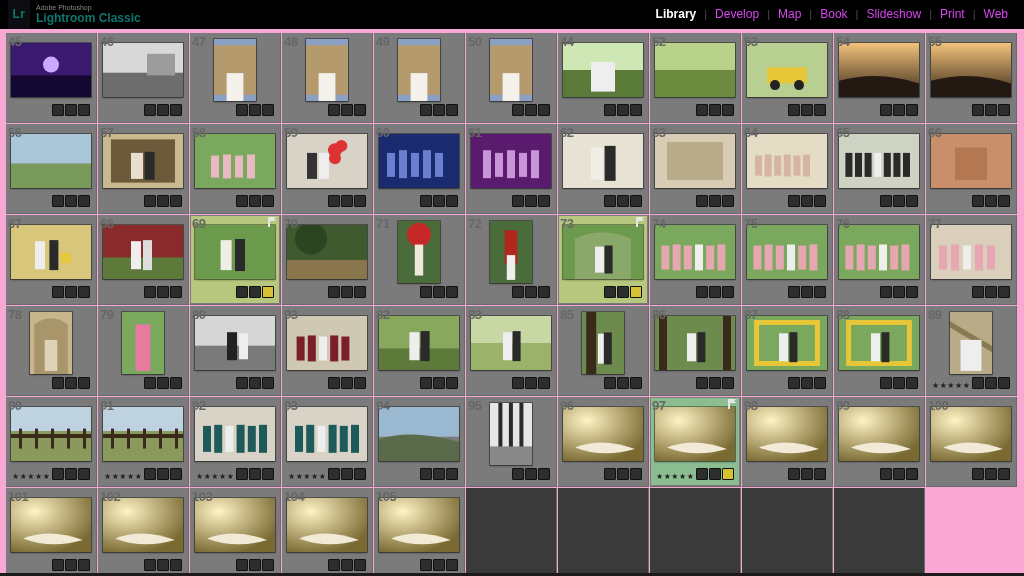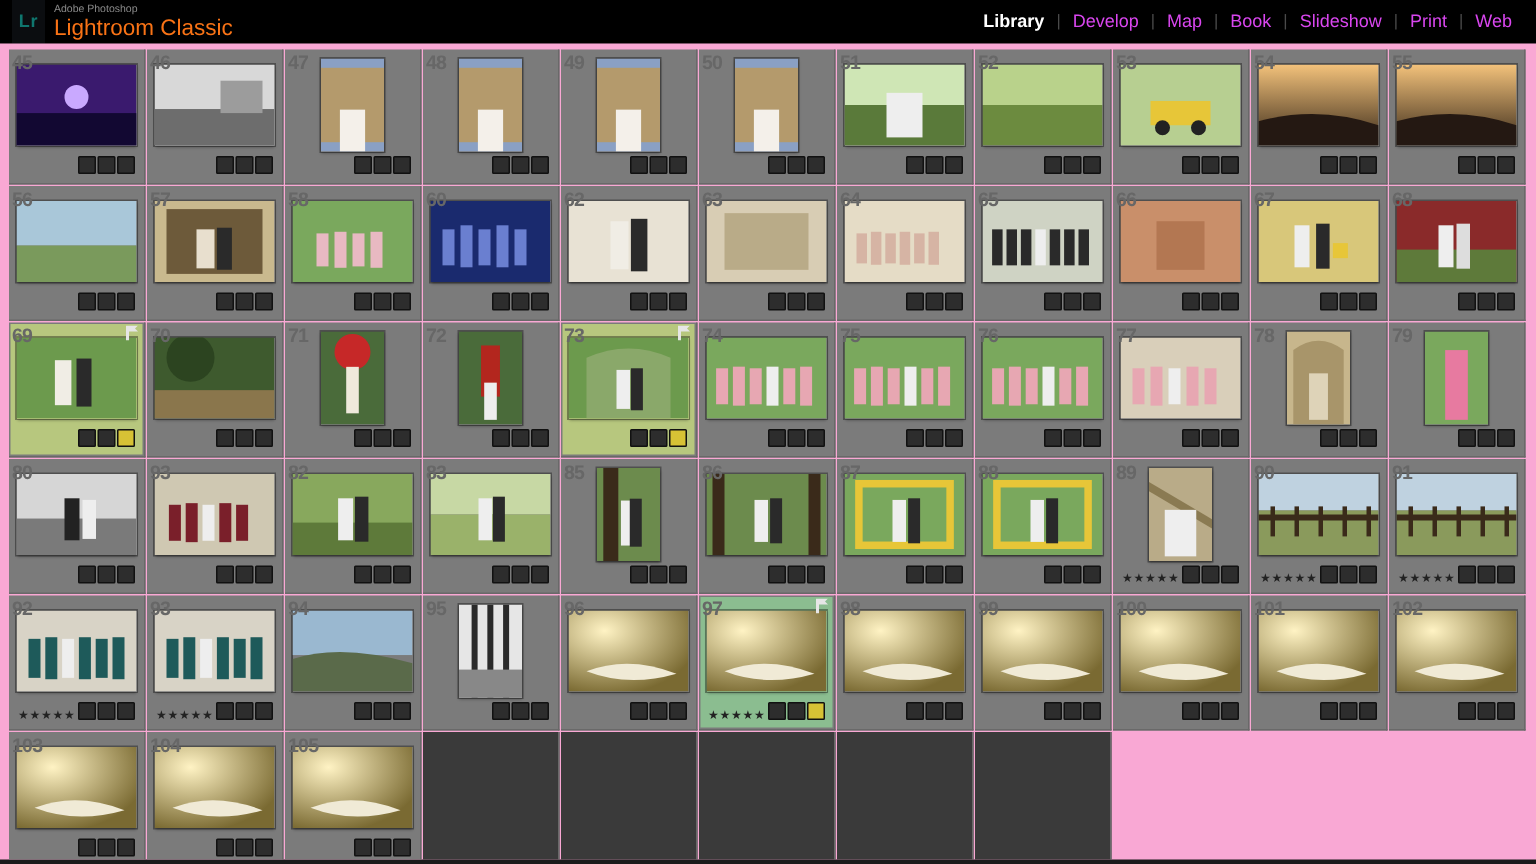--- a/index.html
+++ b/index.html
@@ -2,21 +2,21 @@
 <html><head>
 <meta charset="utf-8">
 <style>
   html,body{margin:0;padding:0;width:1024px;height:576px;background:#1b1b1b;font-family:"Helvetica Neue",Arial,sans-serif;overflow:hidden;color:#ddd}
   
   .header{height:28px;background:#000;display:flex;align-items:center;padding:0 8px;border-bottom:1px solid #000}
   .logo{display:flex;align-items:center;gap:6px}
   .logo-badge{width:22px;height:38px;border-radius:3px;background:#0b0d10;color:#0f766e;font-size:12px;font-weight:600;display:flex;align-items:center;justify-content:center;letter-spacing:.5px}
   .logo-text{display:flex;flex-direction:column;line-height:1}
   .logo-text .sub{font-size:7px;color:#8a8a8a}
-  .logo-text .main{font-size:15px;color:#f97316;font-weight:400;margin-top:1px}
+  .logo-text .main{font-size:12px;color:#0f766e;font-weight:700;margin-top:1px}
   .modules{margin-left:auto;display:flex;gap:0;font-size:12px}
   .modules .mod{padding:0 8px;color:#d946ef;cursor:pointer;display:flex;align-items:center}
   .modules .mod.active{color:#fff;font-weight:700}
   .modules .sep{color:#4a4a4a;align-self:center;font-size:11px}
   
   .workspace{height:544px;background:#f9a8d4;overflow:hidden;position:relative}
   .grid{display:grid;grid-template-columns:repeat(11,91px);grid-auto-rows:90px;gap:1px 1px;padding:4px 6px}
   
   .cell{position:relative;background:#7b7b7b;border-right:1px solid #696969;border-bottom:1px solid #696969}
   .cell.empty{background:#3a3a3a}
@@ -149,21 +149,21 @@
             <rect x="12.6" y="34.1" width="16.8" height="27.900000000000002" fill="#f4f0ea"></rect>
           </svg>
         </div>
         <div class="badges">
           <div class="badge"></div>
           <div class="badge"></div>
           <div class="badge"></div>
         </div>
       </div>
       <div class="cell">
-        <div class="idx">51</div>
+        <div class="idx">44</div>
         <div class="thumb">
           <svg viewBox="0 0 80 54" preserveAspectRatio="none">
             <rect x="0" y="0" width="80" height="54" fill="#cfe6b5"></rect>
             <rect x="0" y="27" width="80" height="27" fill="#5a7a3a"></rect>
             <rect x="28" y="18.9" width="24" height="29.700000000000003" fill="#eee"></rect>
           </svg>
         </div>
         <div class="badges">
           <div class="badge"></div>
           <div class="badge"></div>
@@ -281,29 +281,65 @@
             <rect x="52" y="20.52" width="8" height="24" fill="#e8b9c2"></rect>
           </svg>
         </div>
         <div class="badges">
           <div class="badge"></div>
           <div class="badge"></div>
           <div class="badge"></div>
         </div>
       </div>
       <div class="cell">
+        <div class="idx">59</div>
+        <div class="thumb">
+          <svg viewBox="0 0 80 54" preserveAspectRatio="none">
+            <rect x="0" y="0" width="80" height="54" fill="#d8d3c6"></rect>
+            <circle cx="48" cy="16.2" r="7" fill="#d33"></circle>
+            <circle cx="54.400000000000006" cy="11.88" r="6" fill="#d33"></circle>
+            <circle cx="48" cy="24.3" r="6" fill="#d33"></circle>
+            <rect x="20" y="18.9" width="10" height="26" fill="#333"></rect>
+            <rect x="32" y="18.9" width="10" height="26" fill="#eee"></rect>
+          </svg>
+        </div>
+        <div class="badges">
+          <div class="badge"></div>
+          <div class="badge"></div>
+          <div class="badge"></div>
+        </div>
+      </div>
+      <div class="cell">
         <div class="idx">60</div>
         <div class="thumb">
           <svg viewBox="0 0 80 54" preserveAspectRatio="none">
             <rect x="0" y="0" width="80" height="54" fill="#1a2a6e"></rect>
             <rect x="8" y="18.9" width="8" height="24" fill="#6a7fd0"></rect>
             <rect x="20" y="16.2" width="8" height="28" fill="#6a7fd0"></rect>
             <rect x="32" y="18.9" width="8" height="24" fill="#6a7fd0"></rect>
             <rect x="44" y="16.2" width="8" height="28" fill="#6a7fd0"></rect>
             <rect x="56" y="18.9" width="8" height="24" fill="#6a7fd0"></rect>
+          </svg>
+        </div>
+        <div class="badges">
+          <div class="badge"></div>
+          <div class="badge"></div>
+          <div class="badge"></div>
+        </div>
+      </div>
+      <div class="cell">
+        <div class="idx">61</div>
+        <div class="thumb">
+          <svg viewBox="0 0 80 54" preserveAspectRatio="none">
+            <rect x="0" y="0" width="80" height="54" fill="#5a1a6e"></rect>
+            <rect x="12" y="16.2" width="8" height="28" fill="#c896d8"></rect>
+            <rect x="24" y="18.9" width="8" height="24" fill="#c896d8"></rect>
+            <rect x="36" y="16.2" width="8" height="28" fill="#c896d8"></rect>
+            <rect x="48" y="18.9" width="8" height="24" fill="#c896d8"></rect>
+            <rect x="60" y="16.2" width="8" height="28" fill="#c896d8"></rect>
           </svg>
         </div>
         <div class="badges">
           <div class="badge"></div>
           <div class="badge"></div>
           <div class="badge"></div>
         </div>
       </div>
       <div class="cell">
         <div class="idx">62</div>

